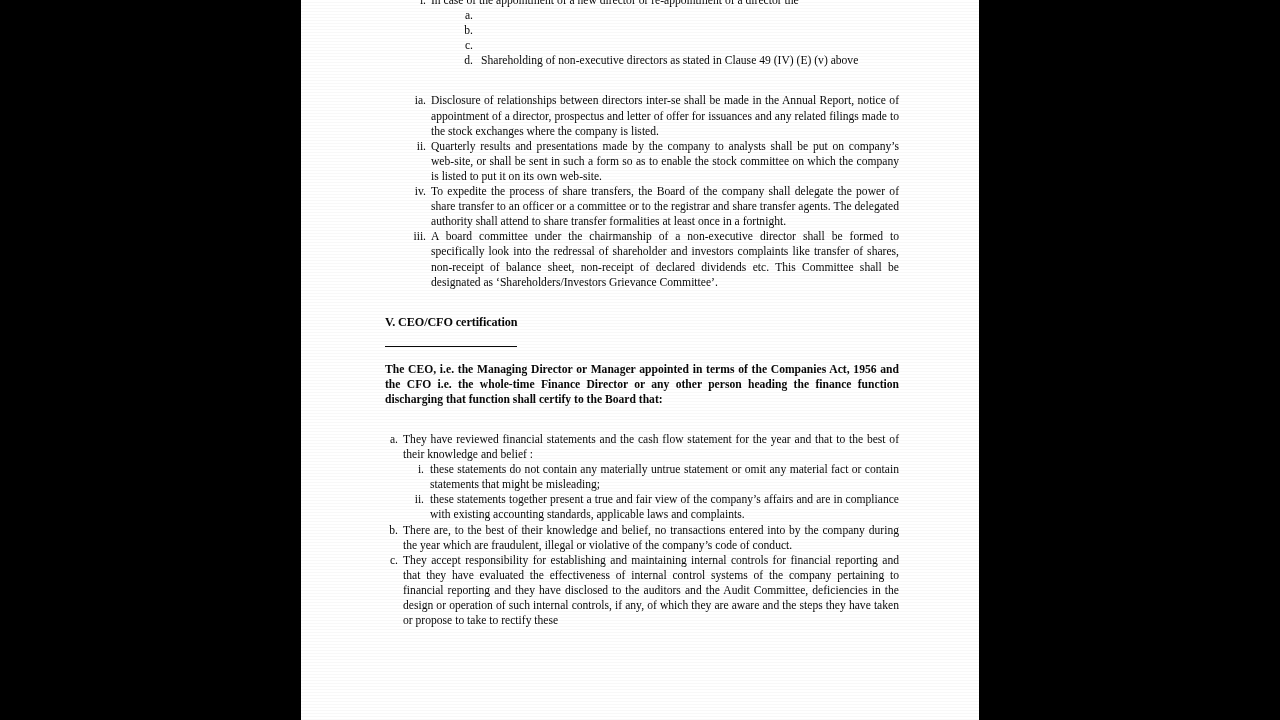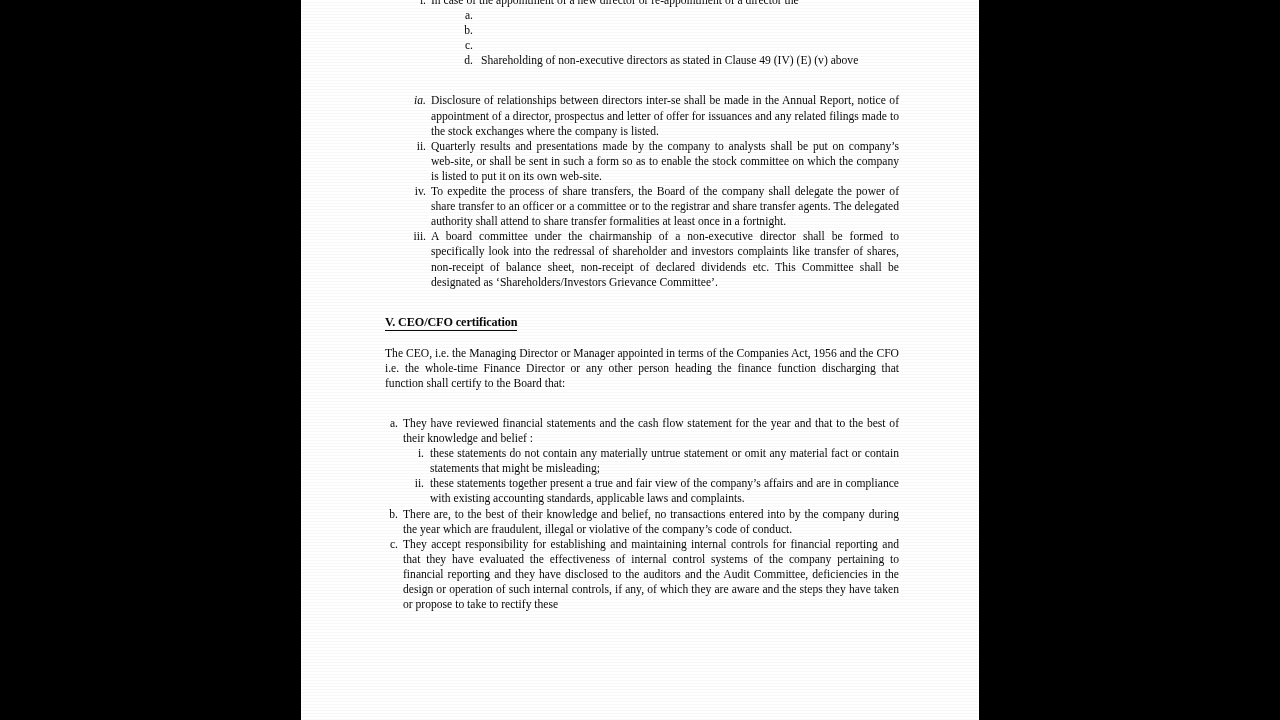--- a/index.html
+++ b/index.html
@@ -66,35 +66,35 @@
   .tierR .mk { width:41px; margin-right:5px; }
 
   
   .tierL { padding-left:0px; }
   .tierL .mk { width:13px; margin-right:5px; }
 
   
   .tierS { padding-left:0px; }
   .tierS .mk { width:39px; margin-right:6px; }
 
-  .it { font-style:italic; }
+  .it { }
 
   h2.heading {
     font-size:12.2px;
     font-weight:bold;
     line-height:15px;
     letter-spacing:-0.1px;
     display:inline-block;
     border-bottom:1.4px solid #1a1a1a;
-    padding-bottom:0;
+    padding-bottom:16px;
     text-align:left;
   }
   .headwrap { text-align:left; }
 
-  p.para { text-align:justify; text-justify:inter-word; }
+  p.para { text-align:justify; text-justify:inter-word;font-weight:bold; }
 
   
   #grain {
     position:absolute; inset:0;
     pointer-events:none;
     opacity:0.05;
     background-image:
       repeating-linear-gradient(0deg, rgba(0,0,0,0.5) 0 1px, rgba(0,0,0,0) 1px 3px);
     mix-blend-mode:multiply;
   }

